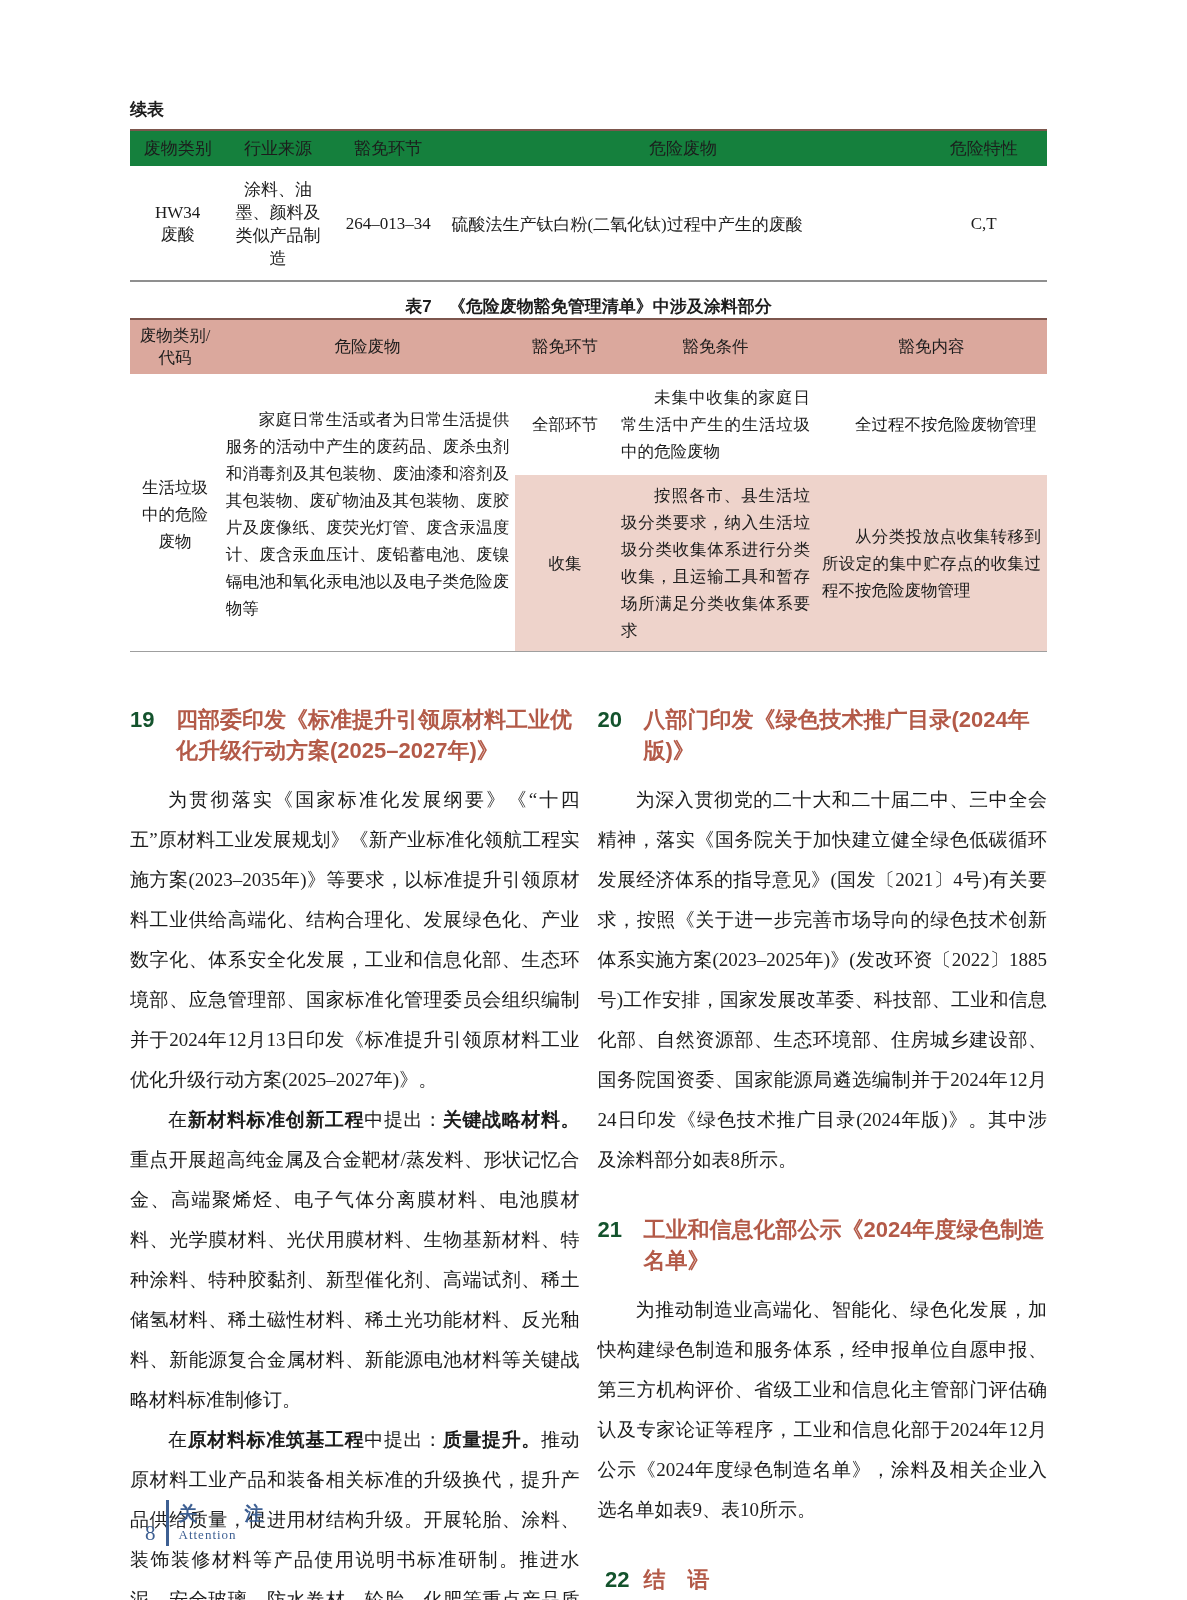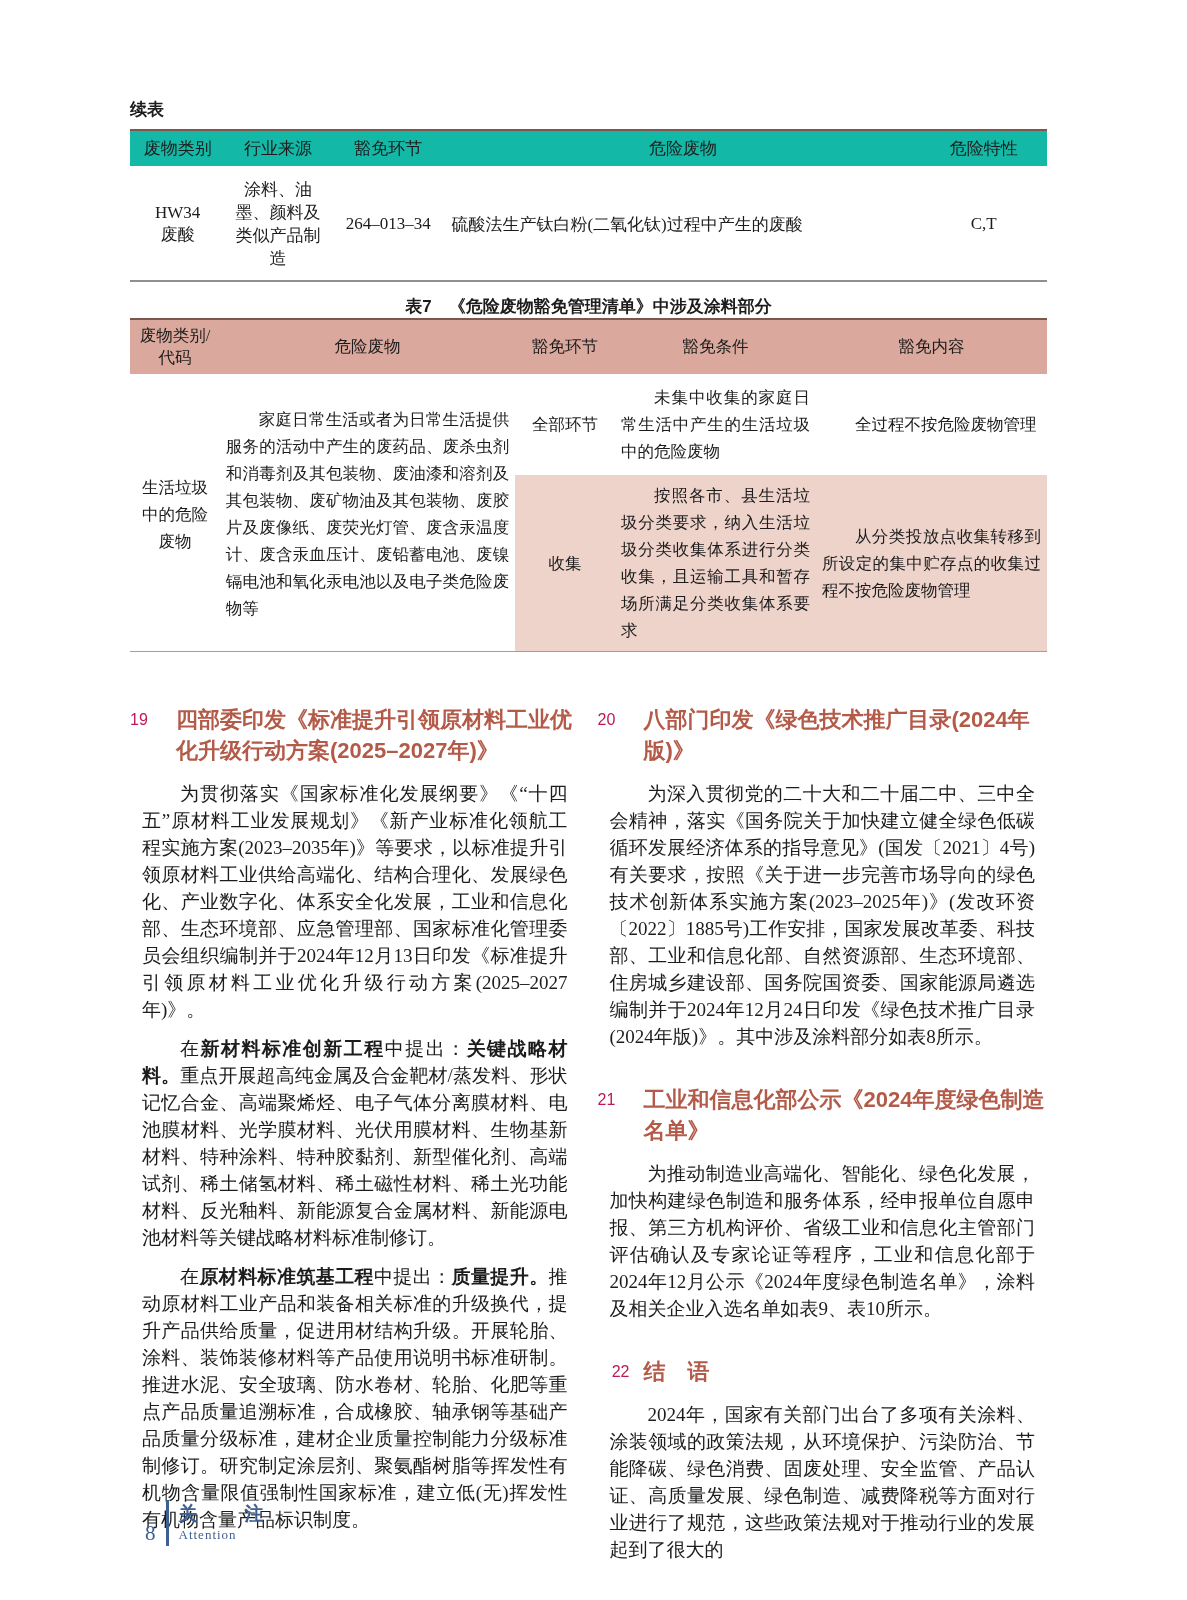--- a/index.html
+++ b/index.html
@@ -24,21 +24,21 @@
   .contd{
     text-align:left;font-weight:bold;font-size:17px;
     margin:28px 0 8px 0;
     font-family:"Liberation Sans","DejaVu Sans",sans-serif;
   }
 
   
   table{border-collapse:separate;border-spacing:0;width:100%;}
   .tblA{border-top:2px solid #7d564d;border-bottom:2px solid #8f8f8f;}
   .tblA th{
-    background:#14b8a6;font-weight:normal;font-size:17px;
+    background:#15803d;font-weight:normal;font-size:17px;
     padding:6px 4px;border-bottom:2px solid #ffffff;
   }
   .tblA td{font-size:17px;padding:10px 6px;vertical-align:middle;}
   .ta-c{text-align:center;}
   .ta-l{text-align:left;}
   .prewrap{white-space:pre-line;}
 
   .capcn{
     text-align:center;font-weight:bold;font-size:17px;margin-top:13px;
     font-family:"Liberation Sans","DejaVu Sans",sans-serif;
@@ -60,30 +60,30 @@
   .tbl7 td.just{text-align:justify;text-indent:2em;}
   .tbl7 tr.pink td{background:#eed3cb;border-top:3px solid #ffffff;}
 
   
   .cols{display:flex;gap:18px;margin-top:52px;}
   .col{width:450px;}
 
   .sec{display:flex;gap:14px;margin:26px 0 14px 0;
     font-family:"Liberation Sans","DejaVu Sans",sans-serif;}
   .sec .num{
-    color:#be185d;font-weight:normal;font-size:16px;line-height:31px;flex:0 0 32px;
+    color:#14532d;font-weight:bold;font-size:22px;line-height:31px;flex:0 0 32px;
   }
   .sec .stitle{
     color:#b35a48;font-weight:bold;font-size:22px;line-height:31px;
   }
   .sec.first{margin-top:0;}
 
   p.body{
-    font-size:19px;line-height:27px;text-align:justify;text-indent:2em;
-    margin:12px;
+    font-size:19px;line-height:40px;text-align:justify;text-indent:2em;
+    margin:0;
   }
   p.body b{font-family:"Liberation Sans","DejaVu Sans",sans-serif;font-weight:bold;}
 
   
   .footer{
     position:absolute;left:145px;top:1500px;display:flex;align-items:center;
     color:#3d5f92;
   }
   .footer .pg{font-size:21px;align-self:flex-end;margin-right:10px;}
   .footer .bar{width:3px;height:46px;background:#3d5f92;margin-right:10px;}

